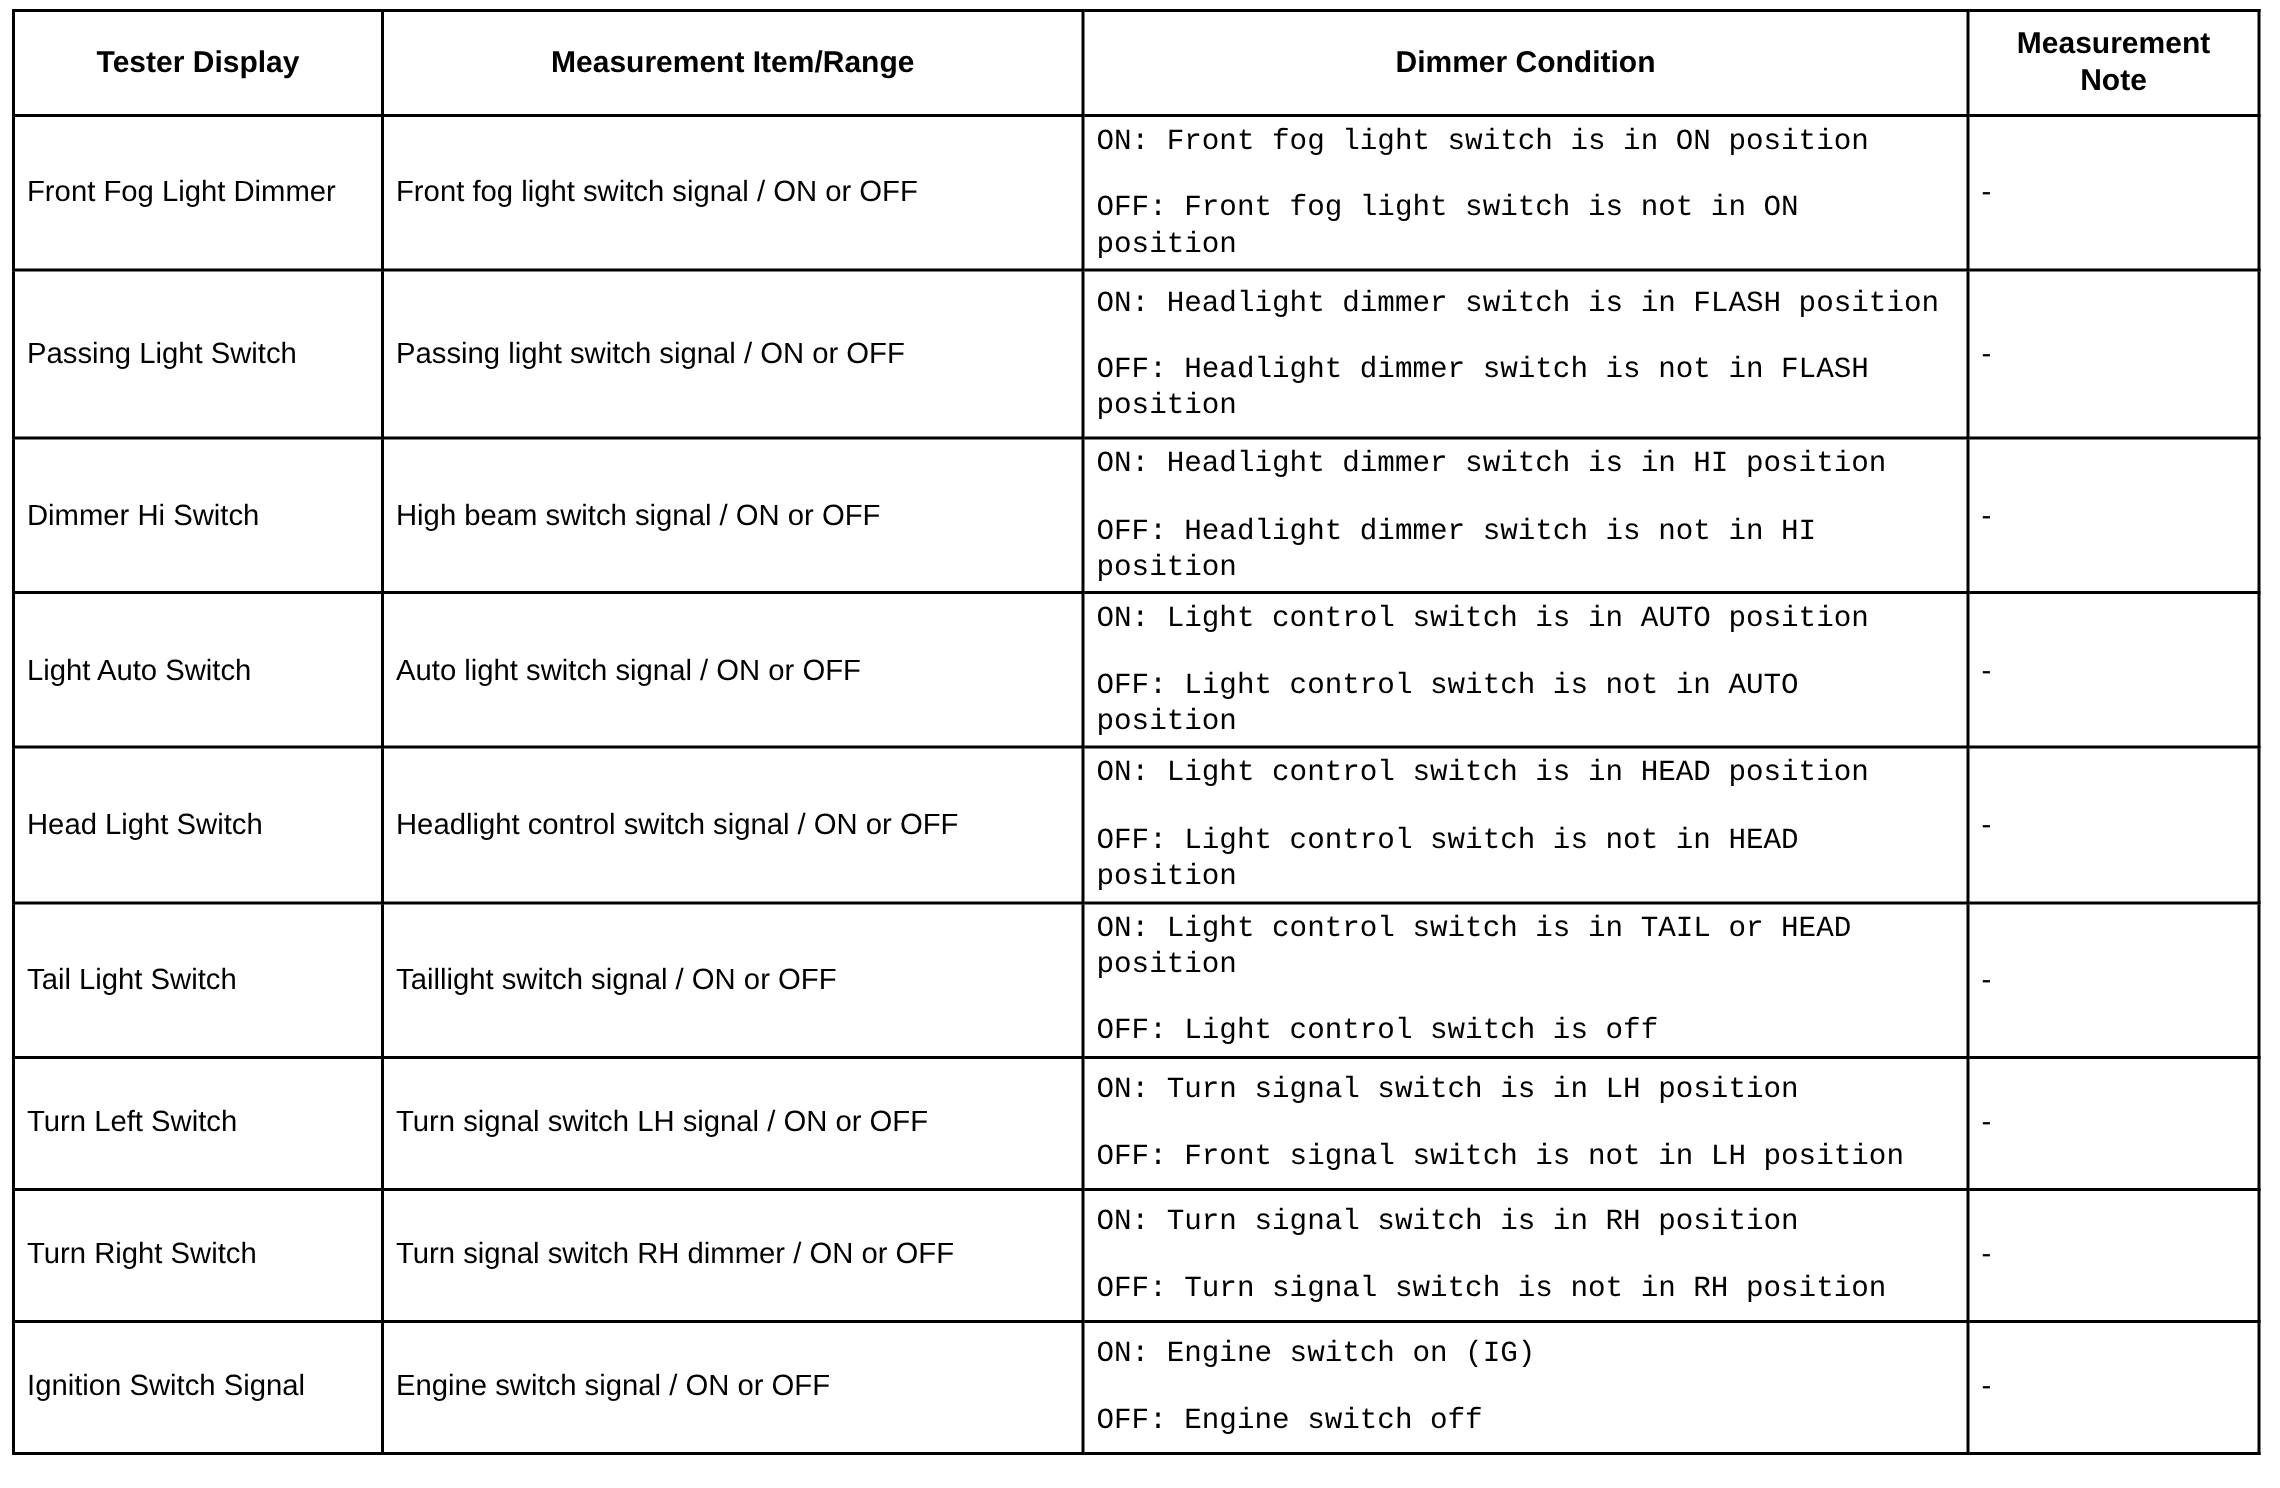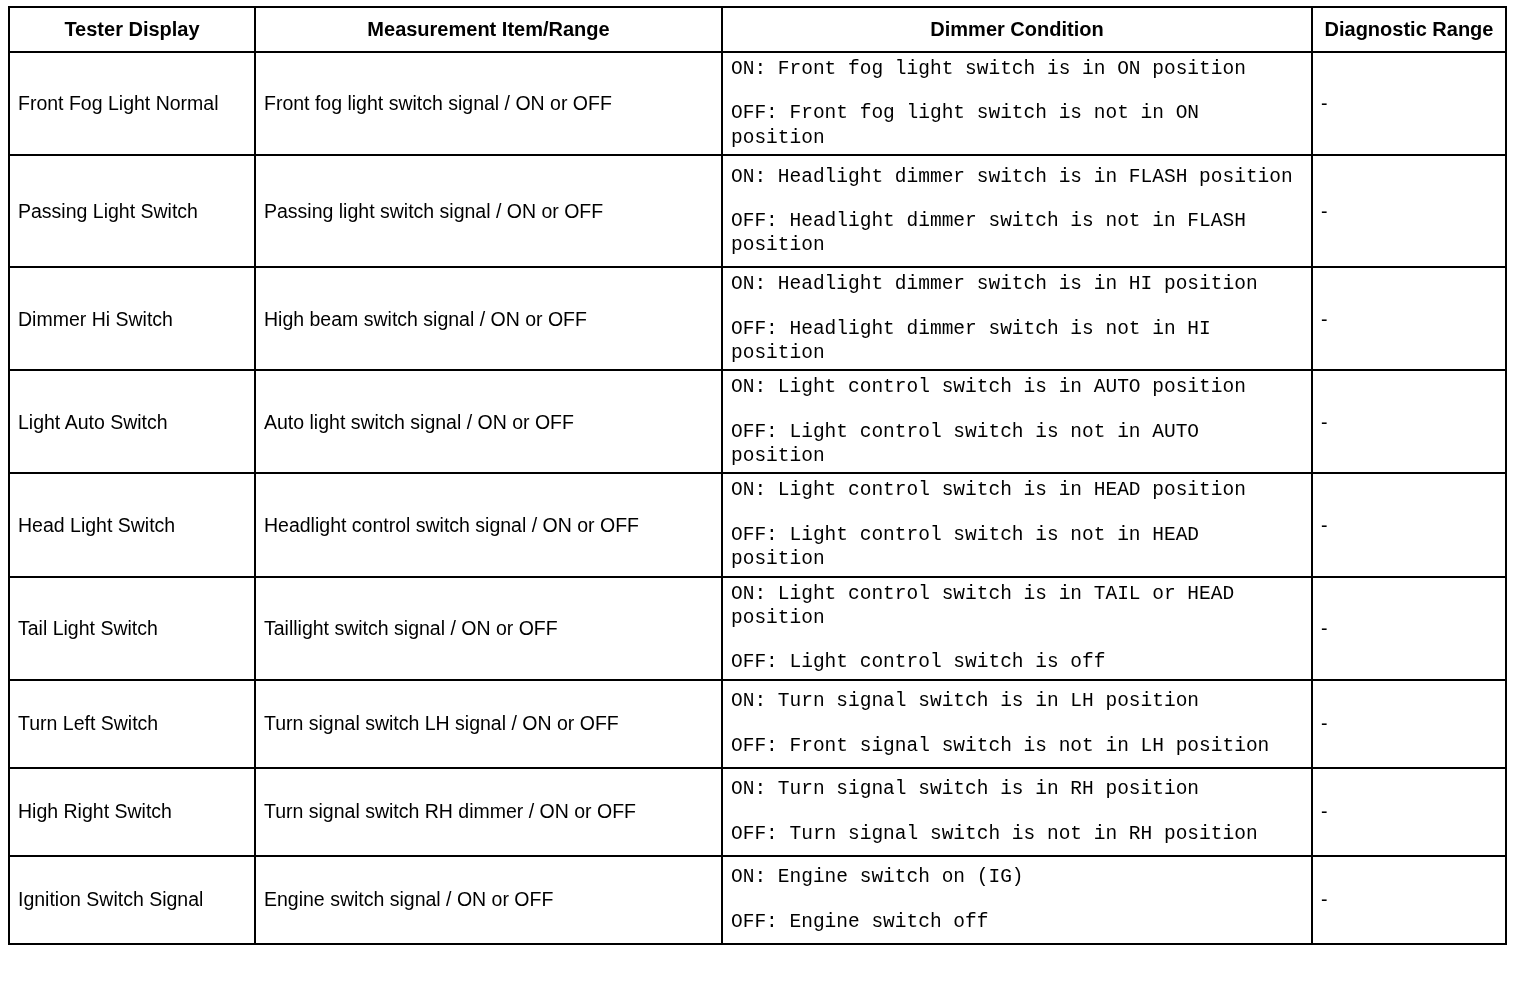--- a/index.html
+++ b/index.html
@@ -84,26 +84,26 @@
       <col class="c1">
         <col class="c2">
         <col class="c3">
         <col class="c4">
     </colgroup>
     <thead>
       <tr>
         <th>Tester Display</th>
         <th>Measurement Item/Range</th>
         <th>Dimmer Condition</th>
-        <th>Diagnostic Range</th>
+        <th>Measurement Note</th>
       </tr>
     </thead>
     <tbody>
       <tr class="rowh-1">
-        <td class="tester">Front Fog Light Normal</td>
+        <td class="tester">Front Fog Light Dimmer</td>
         <td class="item">Front fog light switch signal / ON or OFF</td>
         <td class="cond">
           <div class="line">ON: Front fog light switch is in ON position</div>
           <div class="line">OFF: Front fog light switch is not in ON position</div>
         </td>
         <td class="note">-</td>
       </tr>
       <tr class="rowh-2">
         <td class="tester">Passing Light Switch</td>
         <td class="item">Passing light switch signal / ON or OFF</td>
@@ -152,21 +152,21 @@
       <tr class="rowh-1">
         <td class="tester">Turn Left Switch</td>
         <td class="item">Turn signal switch LH signal / ON or OFF</td>
         <td class="cond">
           <div class="line">ON: Turn signal switch is in LH position</div>
           <div class="line">OFF: Front signal switch is not in LH position</div>
         </td>
         <td class="note">-</td>
       </tr>
       <tr class="rowh-1">
-        <td class="tester">High Right Switch</td>
+        <td class="tester">Turn Right Switch</td>
         <td class="item">Turn signal switch RH dimmer / ON or OFF</td>
         <td class="cond">
           <div class="line">ON: Turn signal switch is in RH position</div>
           <div class="line">OFF: Turn signal switch is not in RH position</div>
         </td>
         <td class="note">-</td>
       </tr>
       <tr class="rowh-1">
         <td class="tester">Ignition Switch Signal</td>
         <td class="item">Engine switch signal / ON or OFF</td>

